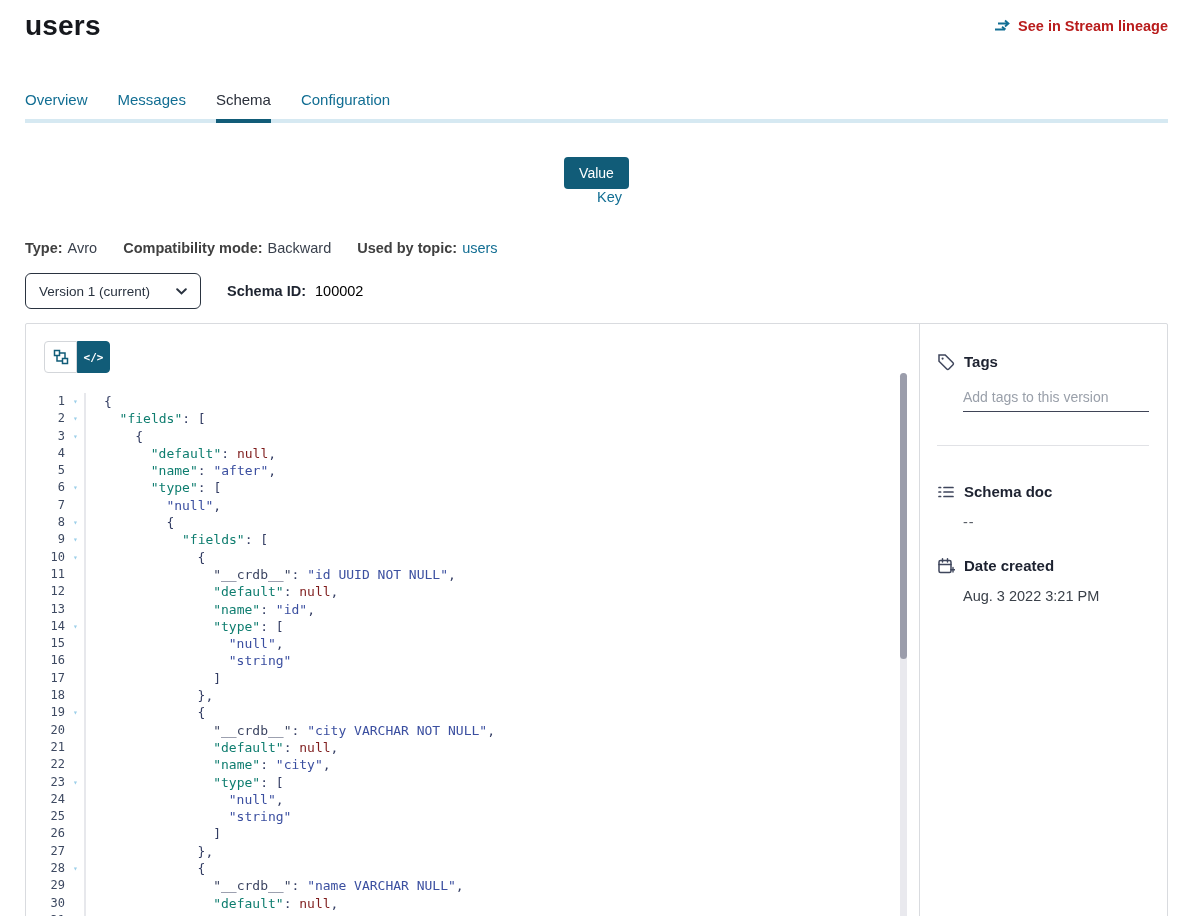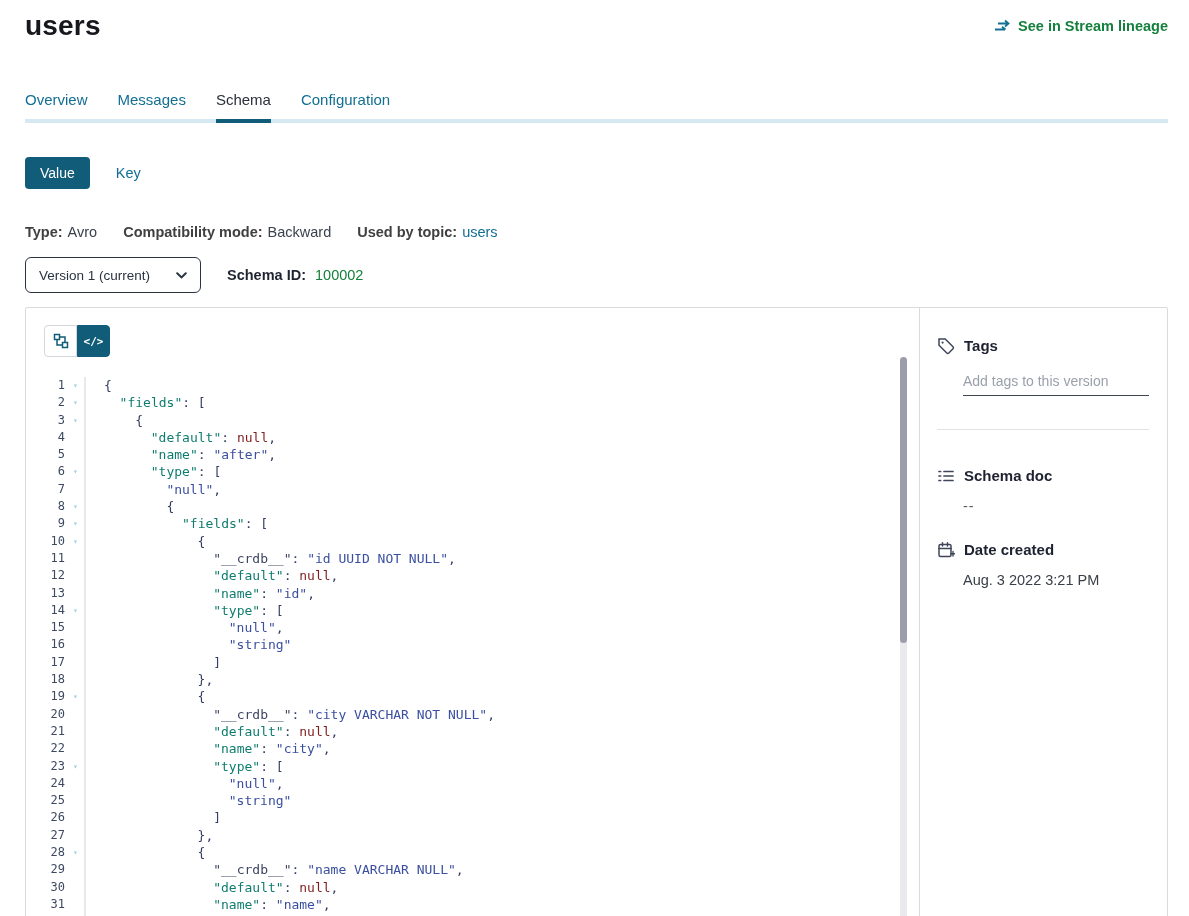--- a/index.html
+++ b/index.html
@@ -3,50 +3,50 @@
 <meta charset="utf-8">
 <style>
   * { margin:0; padding:0; box-sizing:border-box; }
   html,body { width:1189px; height:916px; overflow:hidden; background:#ffffff;
     font-family:"Liberation Sans", sans-serif; color:#1e2430; }
   .page { width:1189px; height:752px; padding:0 21px 0 25px; position:relative; }
 
   
   .hdr { display:flex; justify-content:space-between; align-items:flex-start; padding-top:10px; }
   h1.title { font-size:28px; font-weight:700; color:#16181d; letter-spacing:.2px; }
-  .lineage { display:flex; align-items:flex-end; gap:7px; color:#15803d; font-weight:700;
+  .lineage { display:flex; align-items:flex-end; gap:7px; color:#b91c1c; font-weight:700;
     font-size:14.5px; padding-top:8px; cursor:pointer; text-decoration:none; }
 
   
   .tabbar { display:flex; align-items:flex-end; margin-top:49px; border-bottom:4px solid #d6e9f2; }
   .tab { font-size:15px; color:#126e93; padding:0 0 11px 0; margin-right:30px; cursor:pointer; }
   .tab.active { color:#2a2f3a; border-bottom:4px solid #115c78; margin-bottom:-4px; }
 
   
-  .vkrow { margin-top:34px; display:flex; align-items:center; }
+  .vkrow { margin-top:34px; display:flex; align-items:center;flex-direction:column; }
   .btn-value { background:#115c78; color:#fff; font-size:14px; padding:8px 15px; border:none;
     border-radius:4px; cursor:pointer; font-family:inherit; }
   .btn-key { color:#126e93; font-size:14.5px; margin-left:26px; background:none; border:none;
     cursor:pointer; font-family:inherit; }
 
   
   .meta { margin-top:35px; display:flex; align-items:center; font-size:14.5px; }
   .meta b { font-weight:700; color:#404040; }
   .meta .val { color:#3a414d; margin-left:5px; }
   .meta .grp { margin-right:26px; display:flex; }
   .meta a.topiclink { color:#126e93; margin-left:5px; cursor:pointer; text-decoration:none; }
 
   
   .vrow { margin-top:17px; display:flex; align-items:center; }
   .vselect { width:176px; height:36px; border:1.5px solid #2a3340; border-radius:6px;
     display:flex; align-items:center; justify-content:space-between; padding:0 13px;
     font-size:13.5px; color:#2a3340; cursor:pointer; background:#fff; }
   .sid { margin-left:26px; font-size:14.5px; }
   .sid b { font-weight:700; }
-  .sid .val { color:#15803d; margin-left:5px; }
+  .sid .val { color:#000000; margin-left:5px; }
   .vbtns { margin-left:auto; display:flex; align-items:center; }
   .btn-compare { height:35px; border:1px solid #d7dade; border-radius:4px; background:#fff;
     color:#aeb4bc; font-size:14.5px; font-weight:600; padding:0 16px; display:flex;
     align-items:center; gap:8px; font-family:inherit; cursor:default; }
   .btn-evolve { height:35px; border:1px solid #115c78; border-radius:4px; background:#fff;
     color:#115c78; font-size:14.5px; font-weight:700; padding:0 15px; display:flex;
     align-items:center; gap:8px; margin-left:20px; font-family:inherit; cursor:pointer; }
   .btn-more { margin-left:14px; background:none; border:none; color:#115c78; font-weight:700;
     font-size:15px; letter-spacing:2px; cursor:pointer; padding:4px 2px; font-family:inherit; }
 

